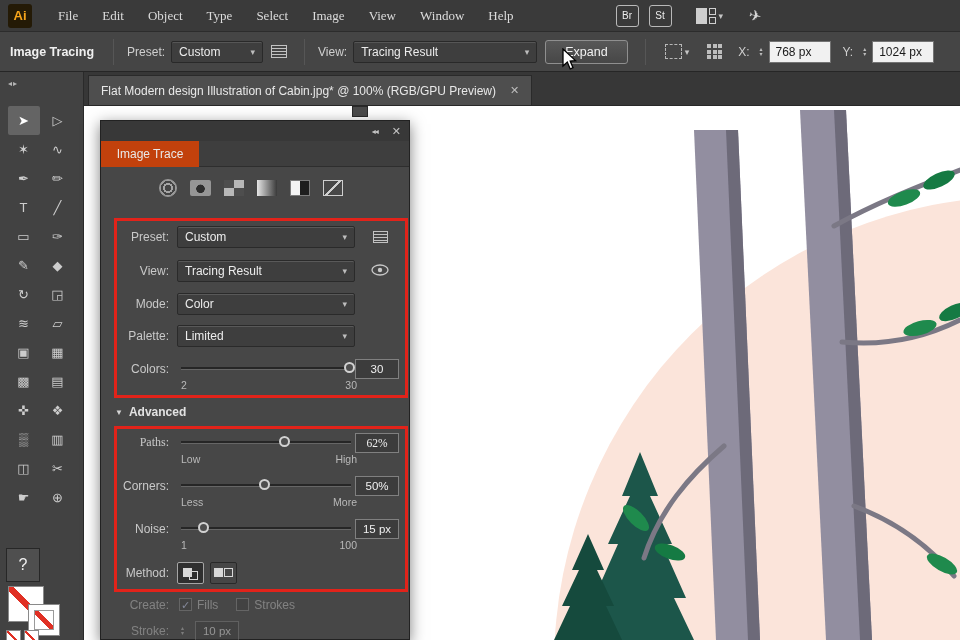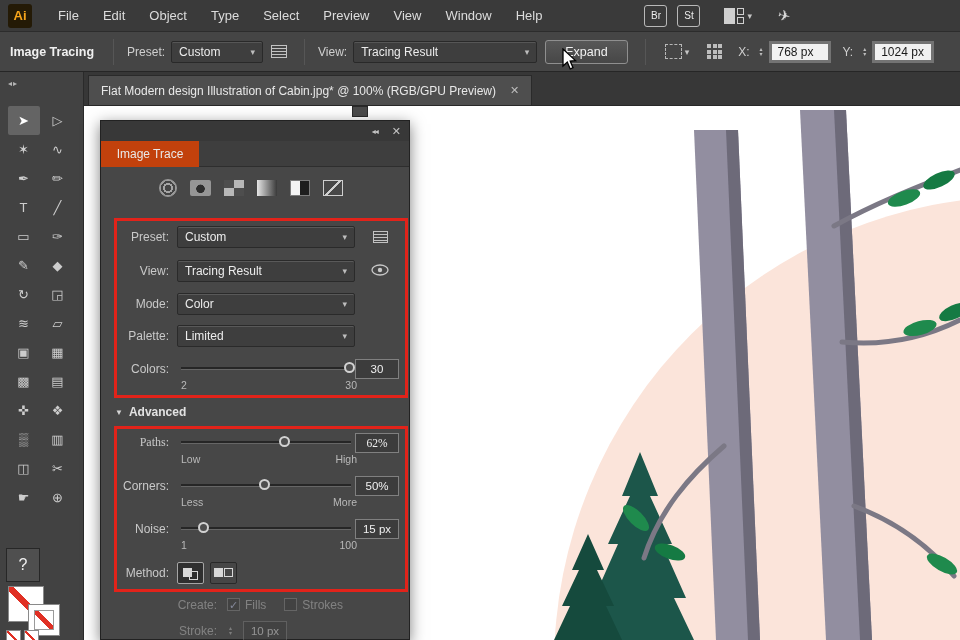--- a/index.html
+++ b/index.html
@@ -7,21 +7,21 @@
               font-family:"Liberation Sans", sans-serif; }
   #app { position:relative; width:960px; height:604px;border-radius:29px; }
 
   
   .menubar { position:absolute; left:0; top:0; width:960px; height:32px;
              background:#3a3a3a; display:flex; align-items:center; z-index:6;
              border-bottom:1px solid #2c2c2c; }
   .ai-logo { width:24px; height:24px; margin:0 14px 0 8px; background:#241a06;
              color:#f7a51b; font-weight:bold; font-size:13px; display:flex;
              align-items:center; justify-content:center; border-radius:3px; }
-  .menu-item { color:#dcdcdc; font-size:13px; padding:0 12px; line-height:32px; cursor:default; }
+  .menu-item { color:#dcdcdc; font-size:13px; padding:0 12px; line-height:32px; cursor:default;font-family:Liberation Serif, serif; }
   .badge { width:23px; height:22px; border:1px solid #b9b9b9; border-radius:3px;
            color:#ececec; font-size:10px; display:flex; align-items:center;
            justify-content:center; margin-right:10px; }
   .ws-icon { width:20px; height:16px; position:relative; margin:0 3px 0 14px; }
   .ws-icon .a { position:absolute; left:0; top:0; width:11px; height:16px; background:#cfcfcf; }
   .ws-icon .b { position:absolute; right:0; top:0; width:7px; height:7px; border:1px solid #cfcfcf; }
   .ws-icon .c { position:absolute; right:0; bottom:0; width:7px; height:7px; border:1px solid #cfcfcf; }
   .mb-chev { color:#c5c5c5; font-size:9px; margin-right:26px; }
   .rocket { color:#d8d8d8; font-size:15px; transform:rotate(12deg); }
 
@@ -51,21 +51,21 @@
                  linear-gradient(#bdbdbd 0 0) 11px 0/4px 4px no-repeat,
                  linear-gradient(#bdbdbd 0 0) 0 5.5px/4px 4px no-repeat,
                  linear-gradient(#bdbdbd 0 0) 5.5px 5.5px/4px 4px no-repeat,
                  linear-gradient(#bdbdbd 0 0) 11px 5.5px/4px 4px no-repeat,
                  linear-gradient(#bdbdbd 0 0) 0 11px/4px 4px no-repeat,
                  linear-gradient(#bdbdbd 0 0) 5.5px 11px/4px 4px no-repeat,
                  linear-gradient(#bdbdbd 0 0) 11px 11px/4px 4px no-repeat; }
   .stepper { display:flex; flex-direction:column; align-items:center; width:11px;
              margin-right:2px; }
   .stepper span { color:#bdbdbd; font-size:6px; line-height:5px; }
-  .field { width:62px; height:22px; background:#f1f1f1; border:3px solid #737373;
+  .field { width:62px; height:22px; background:#f1f1f1; border:1px solid #737373;
            color:#1a1a1a; font-size:12px; display:flex; align-items:center;
            padding:0 6px; margin-right:8px; }
 
   
   .tabbar { position:absolute; left:84px; top:72px; width:876px; height:34px;
             background:#373737; border-bottom:1px solid #282828; display:flex;
             align-items:flex-end; z-index:6; }
   .doc-tab { height:30px; margin-left:4px; background:#4e4e4e; border:1px solid #2a2a2a;
              border-bottom:none; display:flex; align-items:center; padding:0 12px;
              color:#e8e8e8; font-size:12px; white-space:nowrap; }
@@ -141,21 +141,21 @@
   .minmax { position:absolute; left:80px; width:176px; display:flex;
             justify-content:space-between; color:#b9b9b9; font-size:10.5px; }
   .adv { position:absolute; left:14px; display:flex; align-items:center; gap:6px;
          color:#e2e2e2; font-size:12px; font-weight:bold; }
   .adv .tri { font-size:8px; color:#d5d5d5; }
   .mbtn { width:27px; height:22px; border-radius:2px; margin-right:6px; position:relative; }
   .mbtn.on  { background:#2f2f2f; border:1px solid #a5a5a5; }
   .mbtn.off { background:#464646; border:1px solid #292929; }
   .mbtn .s1 { position:absolute; left:5px; top:5px; width:9px; height:9px; background:#d8d8d8; }
   .mbtn .s2 { position:absolute; left:11px; top:8px; width:9px; height:9px; border:1.5px solid #d8d8d8; }
-  .dim { opacity:.45;padding-left:48px; }
+  .dim { opacity:.45; }
   .chk { width:13px; height:13px; background:#3c3c3c; border:1px solid #8a8a8a;
          color:#cfd8ff; font-size:11px; line-height:12px; text-align:center; margin:0 5px 0 2px; }
   .pstep { display:flex; flex-direction:column; width:11px; margin-right:3px; align-items:center; }
   .pstep span { color:#bdbdbd; font-size:6px; line-height:5px; }
 
   
   .ann { position:absolute; border:3px solid #e2231a; z-index:20; pointer-events:none; }
   .ann1 { left:114px; top:218px; width:294px; height:180px; }
   .ann2 { left:114px; top:426px; width:294px; height:166px; }
   .cursor { position:absolute; left:560px; top:48px; z-index:30; pointer-events:none; }
@@ -165,21 +165,21 @@
 
 <div id="app">
 
   <div class="menubar">
     <div class="ai-logo">Ai</div>
     <span class="menu-item">File</span>
     <span class="menu-item">Edit</span>
     <span class="menu-item">Object</span>
     <span class="menu-item">Type</span>
     <span class="menu-item">Select</span>
-    <span class="menu-item">Preview</span>
+    <span class="menu-item">Image</span>
     <span class="menu-item">View</span>
     <span class="menu-item">Window</span>
     <span class="menu-item">Help</span>
     <span class="badge" style="margin-left:90px;">Br</span>
     <span class="badge">St</span>
     <span class="ws-icon">
         <span class="a"></span>
         <span class="b"></span>
         <span class="c"></span>
       </span>

